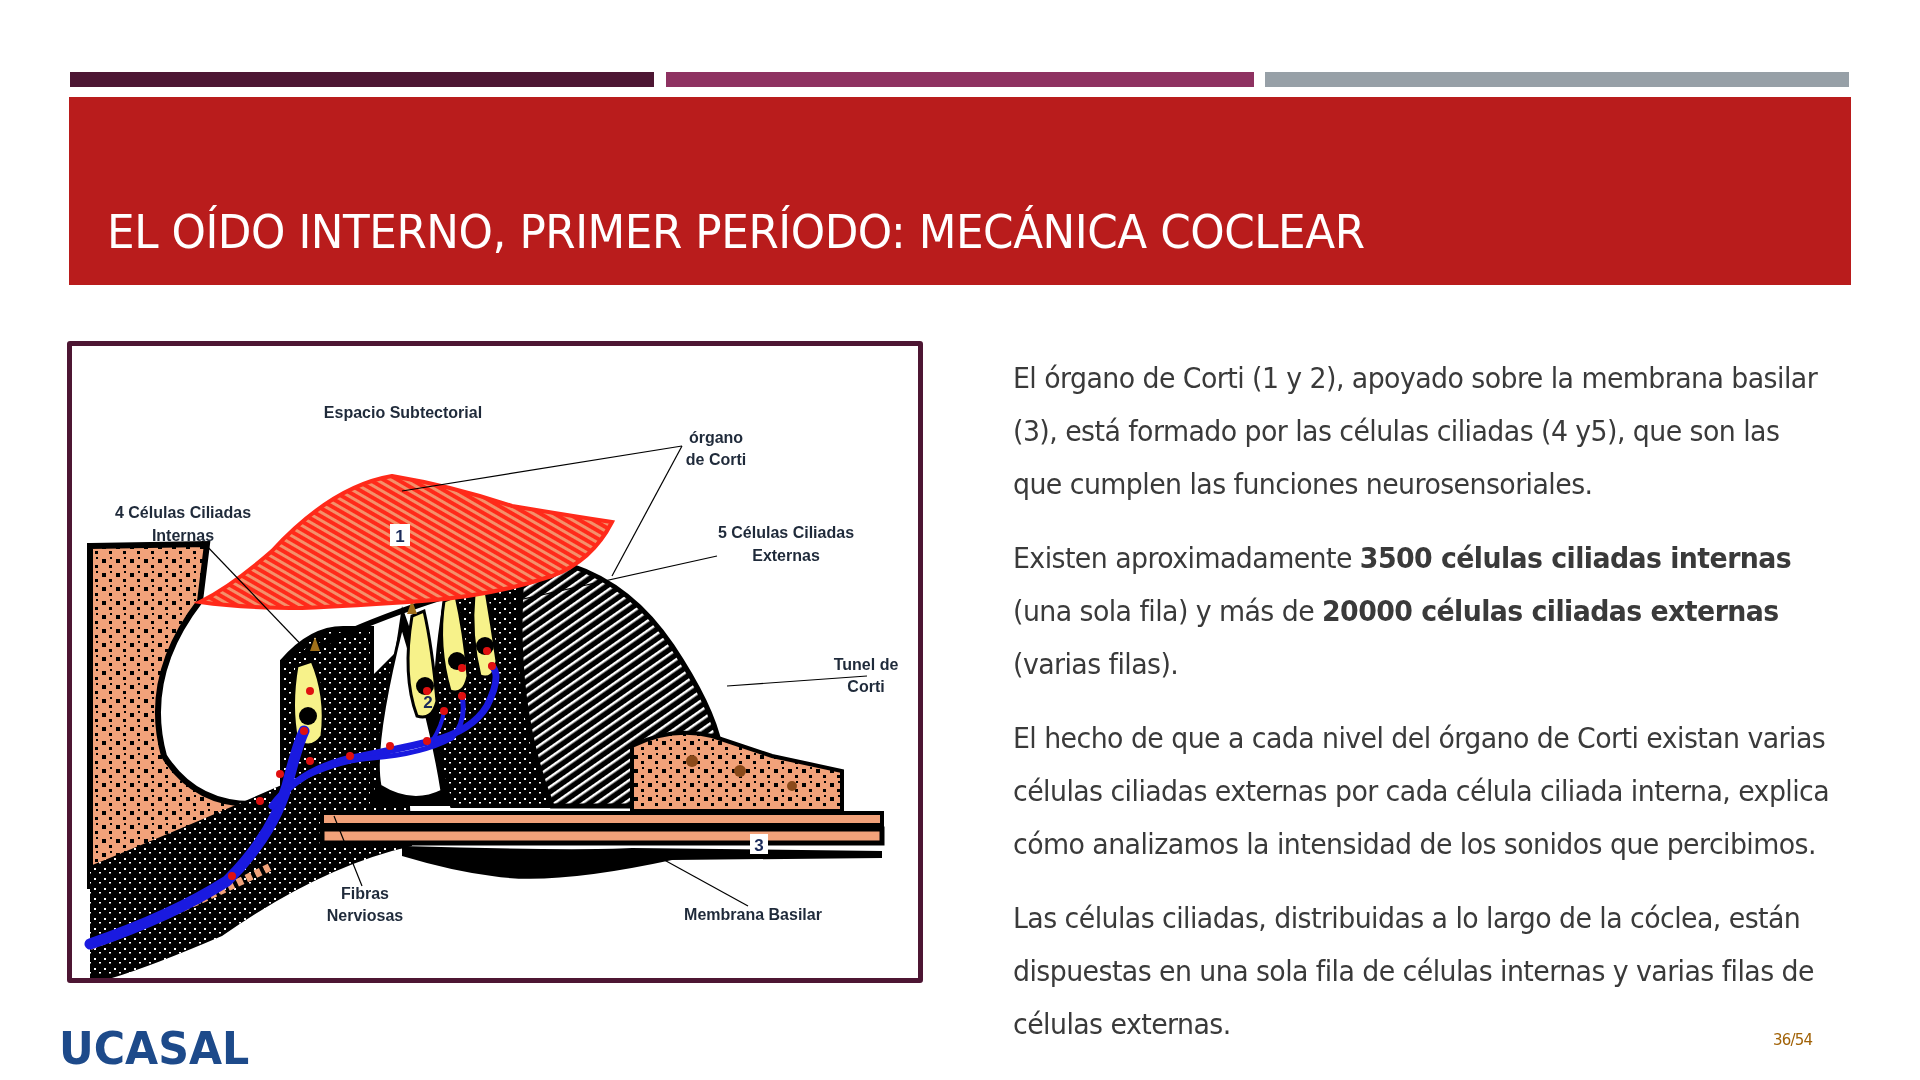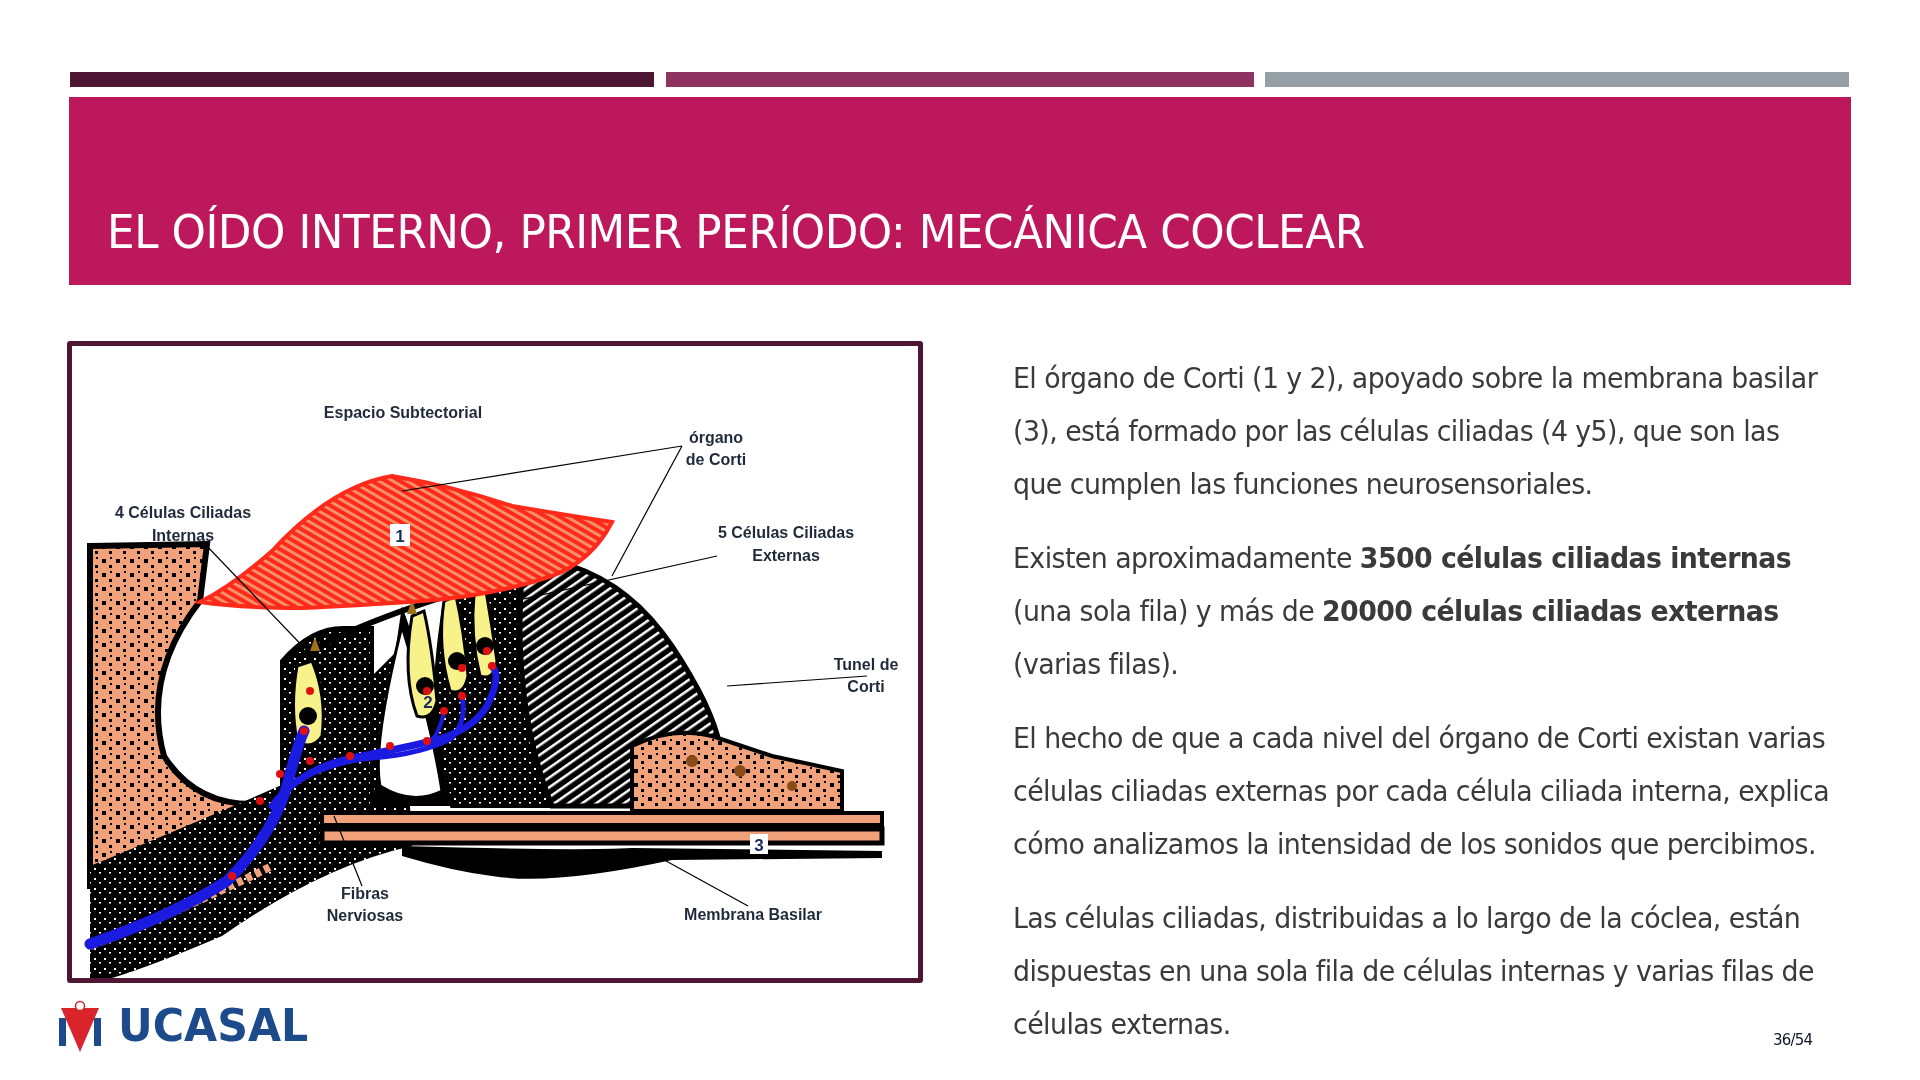--- a/index.html
+++ b/index.html
@@ -1,33 +1,33 @@
 <!DOCTYPE html>
 <html><head>
 <meta charset="utf-8">
 <style>
   html, body { margin: 0; padding: 0; }
   body { width: 1920px; height: 1080px; position: relative; background: #ffffff; overflow: hidden; font-family: "Liberation Sans", sans-serif; }
   .accent-bar { position: absolute; top: 72px; height: 15px; }
   #bar-1 { left: 70px; width: 584px; background: #4d1633; }
   #bar-2 { left: 666px; width: 588px; background: #8e3261; }
   #bar-3 { left: 1265px; width: 584px; background: #97a0a7; }
-  .title-band { position: absolute; left: 69px; top: 97px; width: 1782px; height: 188px; background: #be185d; }
+  .title-band { position: absolute; left: 69px; top: 97px; width: 1782px; height: 188px; background: #b91c1c; }
   .title-text { position: absolute; left: 38px; top: 107px; margin: 0; color: #ffffff; font-family: "DejaVu Sans", sans-serif; font-weight: normal; font-size: 47px; letter-spacing: -0.5px; white-space: nowrap; transform: scaleX(0.93); transform-origin: left center; }
   .figure-frame { position: absolute; left: 67px; top: 341px; width: 846px; height: 632px; border: 5px solid #4d1633; border-radius: 3px; background: #ffffff; }
   .figure-frame svg { position: absolute; left: 0; top: 0; width: 846px; height: 632px; }
   .diag-label { font-family: "Liberation Sans", sans-serif; font-weight: bold; font-size: 16px; fill: #1f2a3a; text-anchor: middle; }
   .num-label { font-family: "Liberation Sans", sans-serif; font-weight: bold; font-size: 17px; fill: #1a2a5a; text-anchor: middle; }
   .body-text { position: absolute; left: 1013px; top: 352px; width: 820px; color: #3a3a3a; font-family: "DejaVu Sans", sans-serif; font-size: 28.5px; line-height: 53px; letter-spacing: -0.6px; }
   .body-text p { margin: 0 0 21px 0; transform: scaleX(0.94); transform-origin: left top; width: 870px; }
   .body-text b { font-weight: bold; color: #3a3a3a; }
-  .logo { position: absolute; left: 59px; top: 1000px; height: 52px; display: flex; align-items: center; }
+  .logo { position: absolute; left: 59px; top: 1023px; height: 52px; display: flex; align-items: center; flex-direction: column; }
   .logo-mark { width: 42px; height: 52px; margin-right: 17px; }
   .logo-text { font-family: "DejaVu Sans", sans-serif; font-weight: bold; font-size: 45px; color: #1d4a8a; letter-spacing: 0px; line-height: 52px; transform: scaleX(0.95); transform-origin: left center; }
-  .page-number { position: absolute; left: 1773px; top: 1031px; font-family: "DejaVu Sans", sans-serif; font-size: 15px; color: #0f172a; letter-spacing: -0.8px; }
+  .page-number { position: absolute; left: 1773px; top: 1031px; font-family: "DejaVu Sans", sans-serif; font-size: 15px; color: #a16207; letter-spacing: -0.8px; }
 </style>
 </head>
 <body>
 
 <div class="accent-bar" id="bar-1"></div>
 <div class="accent-bar" id="bar-2"></div>
 <div class="accent-bar" id="bar-3"></div>
 
 <div class="title-band">
   <h1 class="title-text">EL OÍDO INTERNO, PRIMER PERÍODO: MECÁNICA COCLEAR</h1>

